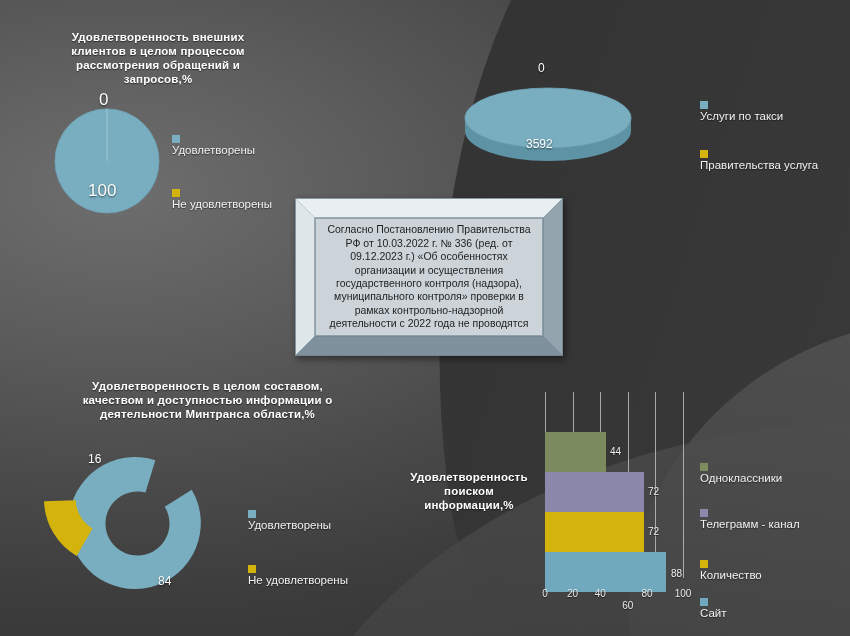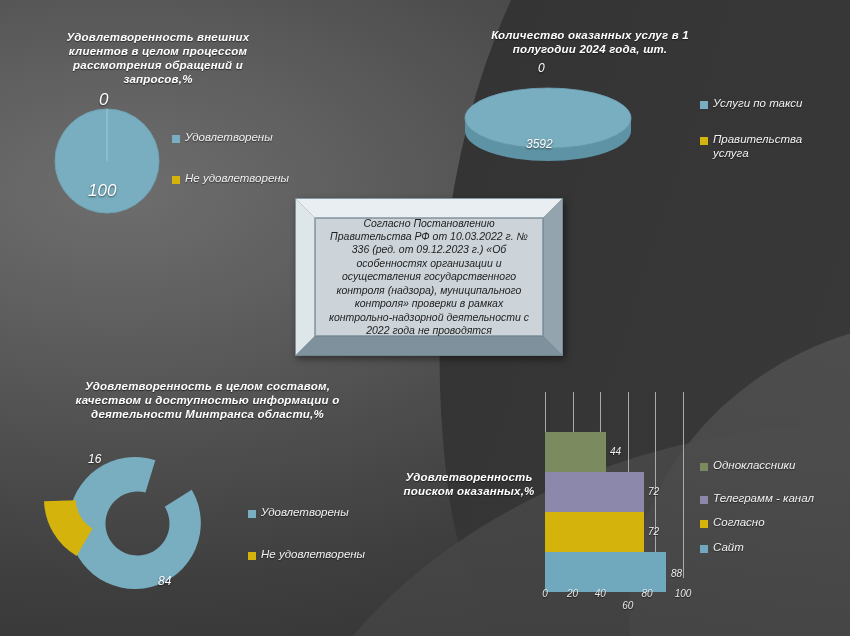--- a/index.html
+++ b/index.html
@@ -5,21 +5,20 @@
   html,body{margin:0;padding:0;}
   body{
     width:850px;height:636px;overflow:hidden;
     font-family:"Liberation Sans", sans-serif;
     background:#3a3a3a;
   }
   #slide{
     position:relative;width:850px;height:636px;overflow:hidden;
     background:
       radial-gradient(ellipse 900px 520px at 14% 30%, #6e6e6e 0%, #5d5d5d 28%, #4b4b4b 55%, #3d3d3d 78%, #343434 100%);
-    font-style: italic;
   }
   
   .swoosh{position:absolute;pointer-events:none;}
   .swoosh-a{
     left:430px;top:-260px;width:900px;height:1150px;
     border-radius:50% 50% 50% 50%/60% 60% 40% 40%;
     background:linear-gradient(115deg,#323232 0%,#393939 55%,#303030 100%);
     transform:rotate(-7deg);
   }
   .swoosh-b{
@@ -42,21 +41,21 @@
     background:linear-gradient(210deg,#414141 0%,#383838 100%);
     opacity:.7;
   }
   .layer{position:absolute;left:0;top:0;width:850px;height:636px;}
 
   .chart-title{
     position:absolute;color:#ffffff;font-weight:bold;text-align:center;
     line-height:1.22;letter-spacing:.2px;text-shadow:0 1px 1px rgba(0,0,0,.55);
   }
   .legend{position:absolute;}
-  .legend-item{display:flex;align-items:flex-start;margin-bottom:4px;}
+  .legend-item{display:flex;align-items:flex-start;margin-bottom:4px;flex-direction:column;}
   .legend-swatch{
     width:8px;height:8px;flex:0 0 8px;margin-top:5px;margin-right:5px;display:block;
   }
   .legend-label{color:#f2f2f2;line-height:1.22;text-shadow:0 1px 1px rgba(0,0,0,.5);}
   .dlabel{
     position:absolute;color:#ffffff;text-shadow:0 1px 2px rgba(0,0,0,.6);
     white-space:nowrap;
   }
 
   
@@ -108,21 +107,20 @@
     <div class="legend-item">
       <span class="legend-swatch" style="background:#78aec0;"></span>
       <span class="legend-label" style="font-size:11.5px;">Удовлетворены</span>
     </div>
     <div class="legend-item" style="margin-top:27px;">
       <span class="legend-swatch" style="background:#d4b40c;"></span>
       <span class="legend-label" style="font-size:11.5px;">Не удовлетворены</span>
     </div>
   </div>
 
-  <div class="chart-title" style="left:475px;top:28px;width:230px;font-size:11.5px;">Количество оказанных услуг в 1 полугодии 2024 года, шт.</div>
 
   <svg class="layer" viewBox="0 0 850 636" width="850" height="636" style="position:absolute;">
 
     <path d="M465,118 A83,30 0 0 0 631,118 L631,131 A83,30 0 0 1 465,131 Z" fill="#5d93a5"></path>
     <ellipse cx="548" cy="118" rx="83" ry="30" fill="#78aec0" stroke="#6fa3b5" stroke-width="0.8"></ellipse>
   </svg>
 
   <div class="dlabel" style="left:538px;top:61px;font-size:12px;">0</div>
   <div class="dlabel" style="left:526px;top:137px;font-size:12px;">3592</div>
 
@@ -169,21 +167,21 @@
     <div class="legend-item">
       <span class="legend-swatch" style="background:#78aec0;"></span>
       <span class="legend-label" style="font-size:11.5px;">Удовлетворены</span>
     </div>
     <div class="legend-item" style="margin-top:28px;">
       <span class="legend-swatch" style="background:#d4b40c;"></span>
       <span class="legend-label" style="font-size:11.5px;">Не удовлетворены</span>
     </div>
   </div>
 
-  <div class="chart-title" style="left:400px;top:470px;width:138px;font-size:11.5px;">Удовлетворенность поиском оказанных,%</div>
+  <div class="chart-title" style="left:400px;top:470px;width:138px;font-size:11.5px;">Удовлетворенность поиском информации,%</div>
 
   <div id="barchart">
 
     <div class="gridline" style="left:10px;top:0;height:186px;"></div>
     <div class="gridline" style="left:37.6px;top:0;height:186px;"></div>
     <div class="gridline" style="left:65.2px;top:0;height:186px;"></div>
     <div class="gridline" style="left:92.8px;top:0;height:186px;"></div>
     <div class="gridline" style="left:120.4px;top:0;height:186px;"></div>
     <div class="gridline" style="left:148px;top:0;height:186px;"></div>
 
@@ -203,27 +201,27 @@
     <div class="axis-label" style="left:82.8px;top:208px;width:20px;">60</div>
     <div class="axis-label" style="left:102px;top:196px;width:20px;">80</div>
     <div class="axis-label" style="left:136px;top:196px;width:24px;">100</div>
   </div>
 
   <div class="legend" style="left:700px;top:458px;width:146px;">
     <div class="legend-item" style="margin-bottom:19px;">
       <span class="legend-swatch" style="background:#7b8a5f;"></span>
       <span class="legend-label" style="font-size:11.5px;">Одноклассники</span>
     </div>
-    <div class="legend-item" style="margin-bottom:10px;">
+    <div class="legend-item" style="margin-bottom:24px;">
       <span class="legend-swatch" style="background:#8b88ac;"></span>
       <span class="legend-label" style="font-size:11.5px;">Телеграмм -  канал</span>
     </div>
     <div class="legend-item" style="margin-bottom:11px;">
       <span class="legend-swatch" style="background:#d4b40c;"></span>
-      <span class="legend-label" style="font-size:11.5px;">Согласно</span>
+      <span class="legend-label" style="font-size:11.5px;">Количество</span>
     </div>
     <div class="legend-item">
       <span class="legend-swatch" style="background:#70a8bd;"></span>
       <span class="legend-label" style="font-size:11.5px;">Сайт</span>
     </div>
   </div>
 
 </div>
 
 </body></html>

